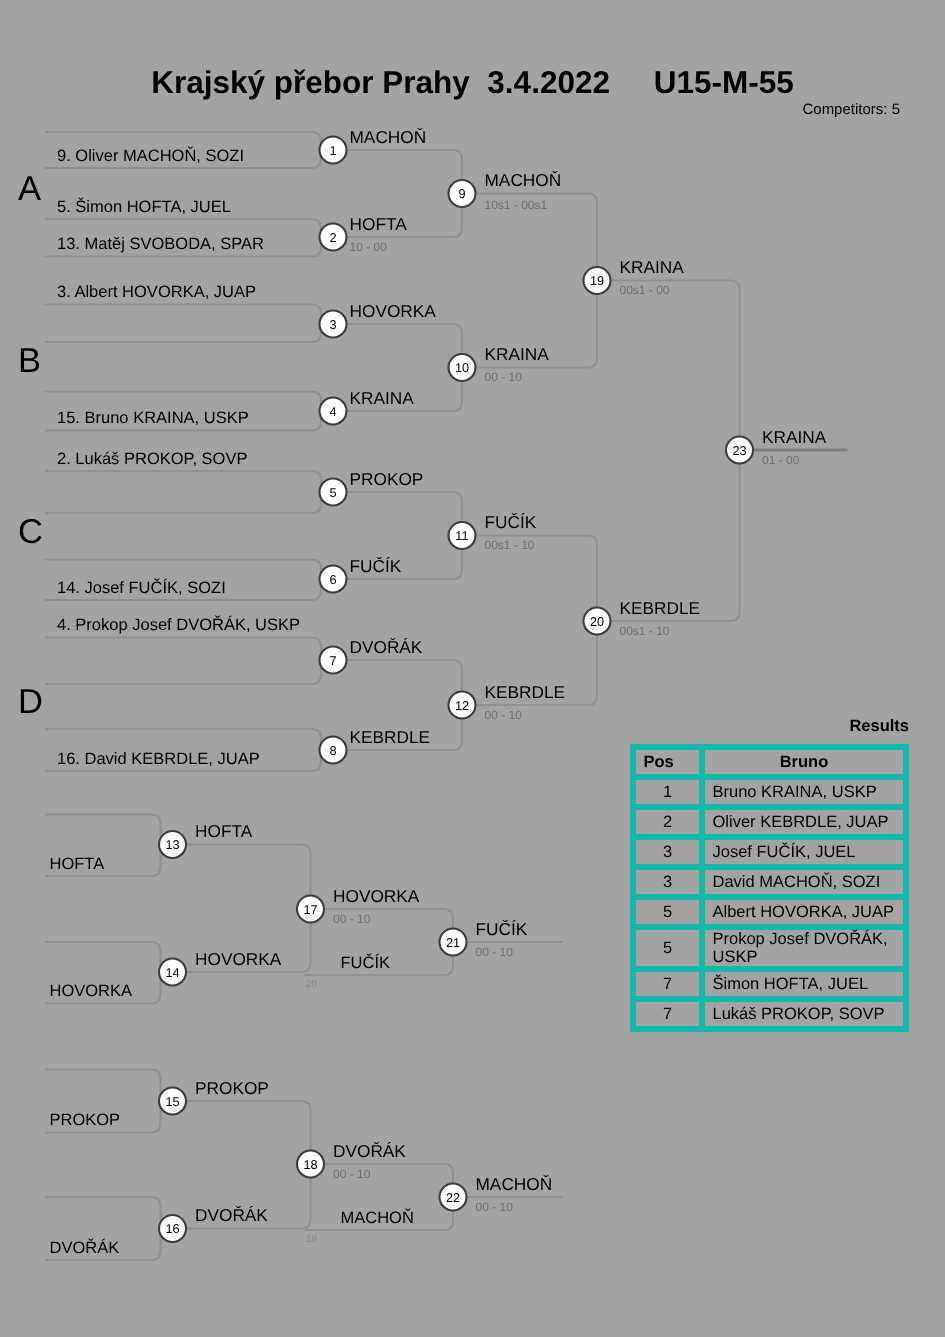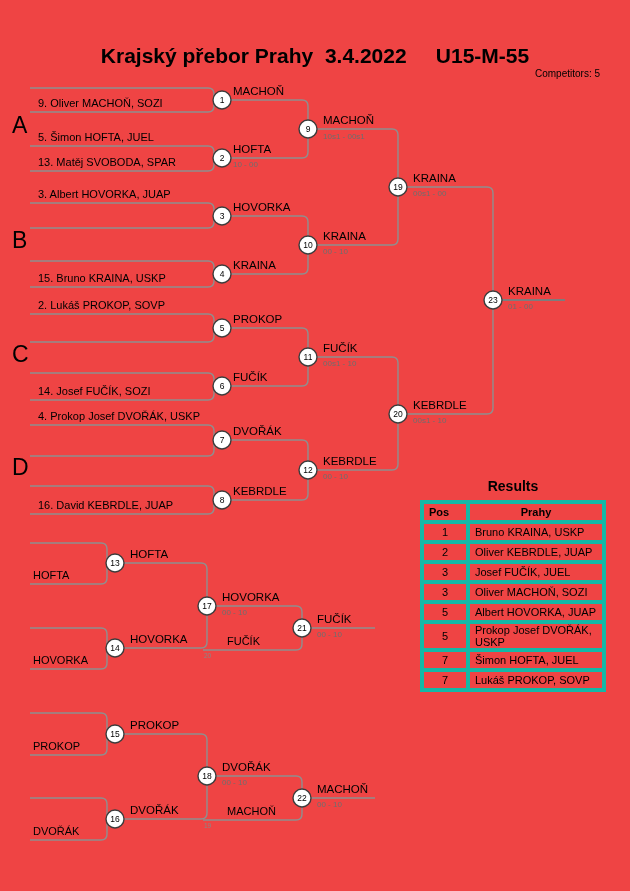--- a/index.html
+++ b/index.html
@@ -1,17 +1,17 @@
 <!DOCTYPE html>
 <html><head>
 <meta charset="utf-8">
 <style>
   html,body { margin:0; padding:0; background:#fff; }
   .page {
-    position:relative; width:630px; height:891px; background:#ef4444;
+    position:relative; width:630px; height:891px; background:#a3a3a3;
     font-family:"Liberation Sans", sans-serif; overflow:hidden;
   }
   .title {
     position:absolute; top:44px; left:0; width:630px; text-align:center;
     font-size:21px; font-weight:bold; color:#000; white-space:pre;
   }
   .competitors {
     position:absolute; top:68px; right:30px; font-size:10px; color:#000;
   }
   svg.bracket { position:absolute; left:0; top:0; }
@@ -21,21 +21,21 @@
   svg text { fill:#000; }
   svg .mnum { font-size:8.5px; text-anchor:middle; }
   svg .entry { font-size:11px; }
   svg .winner { font-size:11.5px; }
   svg .score { font-size:8px; fill:#6e6e6e; }
   svg .group { font-size:23px; }
   svg .tiny { font-size:6.5px; fill:#888; }
   .results {
     position:absolute; left:420px; top:478px; width:186px;
   }
-  .results-title { text-align:center; font-weight:bold; font-size:14px; margin:0 0 6px 0; }
+  .results-title { text-align:right; font-weight:bold; font-size:11px; margin:0 0 6px 0; }
   .results table {
     border-collapse:collapse; width:100%; border:2px solid #000; font-size:11px;
   }
   .results th, .results td { border:4px solid #14b8a6; height:16px; padding:0 5px; }
   .results th.pos { width:32px; text-align:left; font-weight:bold; }
   .results th.name { text-align:center; font-weight:bold; }
   .results td.pos { text-align:center; }
   .results td.name { text-align:left; }
 </style>
 </head>
@@ -229,37 +229,37 @@
       <text class="score" x="317" y="807">00 - 10</text>
     </g>
   </svg>
 
   <div class="results">
     <div class="results-title">Results</div>
     <table>
       <tbody>
           <tr>
         <th class="pos">Pos</th>
-        <th class="name">Prahy</th>
+        <th class="name">Bruno</th>
       </tr>
       <tr>
         <td class="pos">1</td>
         <td class="name">Bruno KRAINA, USKP</td>
       </tr>
       <tr>
         <td class="pos">2</td>
         <td class="name">Oliver KEBRDLE, JUAP</td>
       </tr>
       <tr>
         <td class="pos">3</td>
         <td class="name">Josef FUČÍK, JUEL</td>
       </tr>
       <tr>
         <td class="pos">3</td>
-        <td class="name">Oliver MACHOŇ, SOZI</td>
+        <td class="name">David MACHOŇ, SOZI</td>
       </tr>
       <tr>
         <td class="pos">5</td>
         <td class="name">Albert HOVORKA, JUAP</td>
       </tr>
       <tr>
         <td class="pos">5</td>
         <td class="name">Prokop Josef DVOŘÁK, USKP</td>
       </tr>
       <tr>

